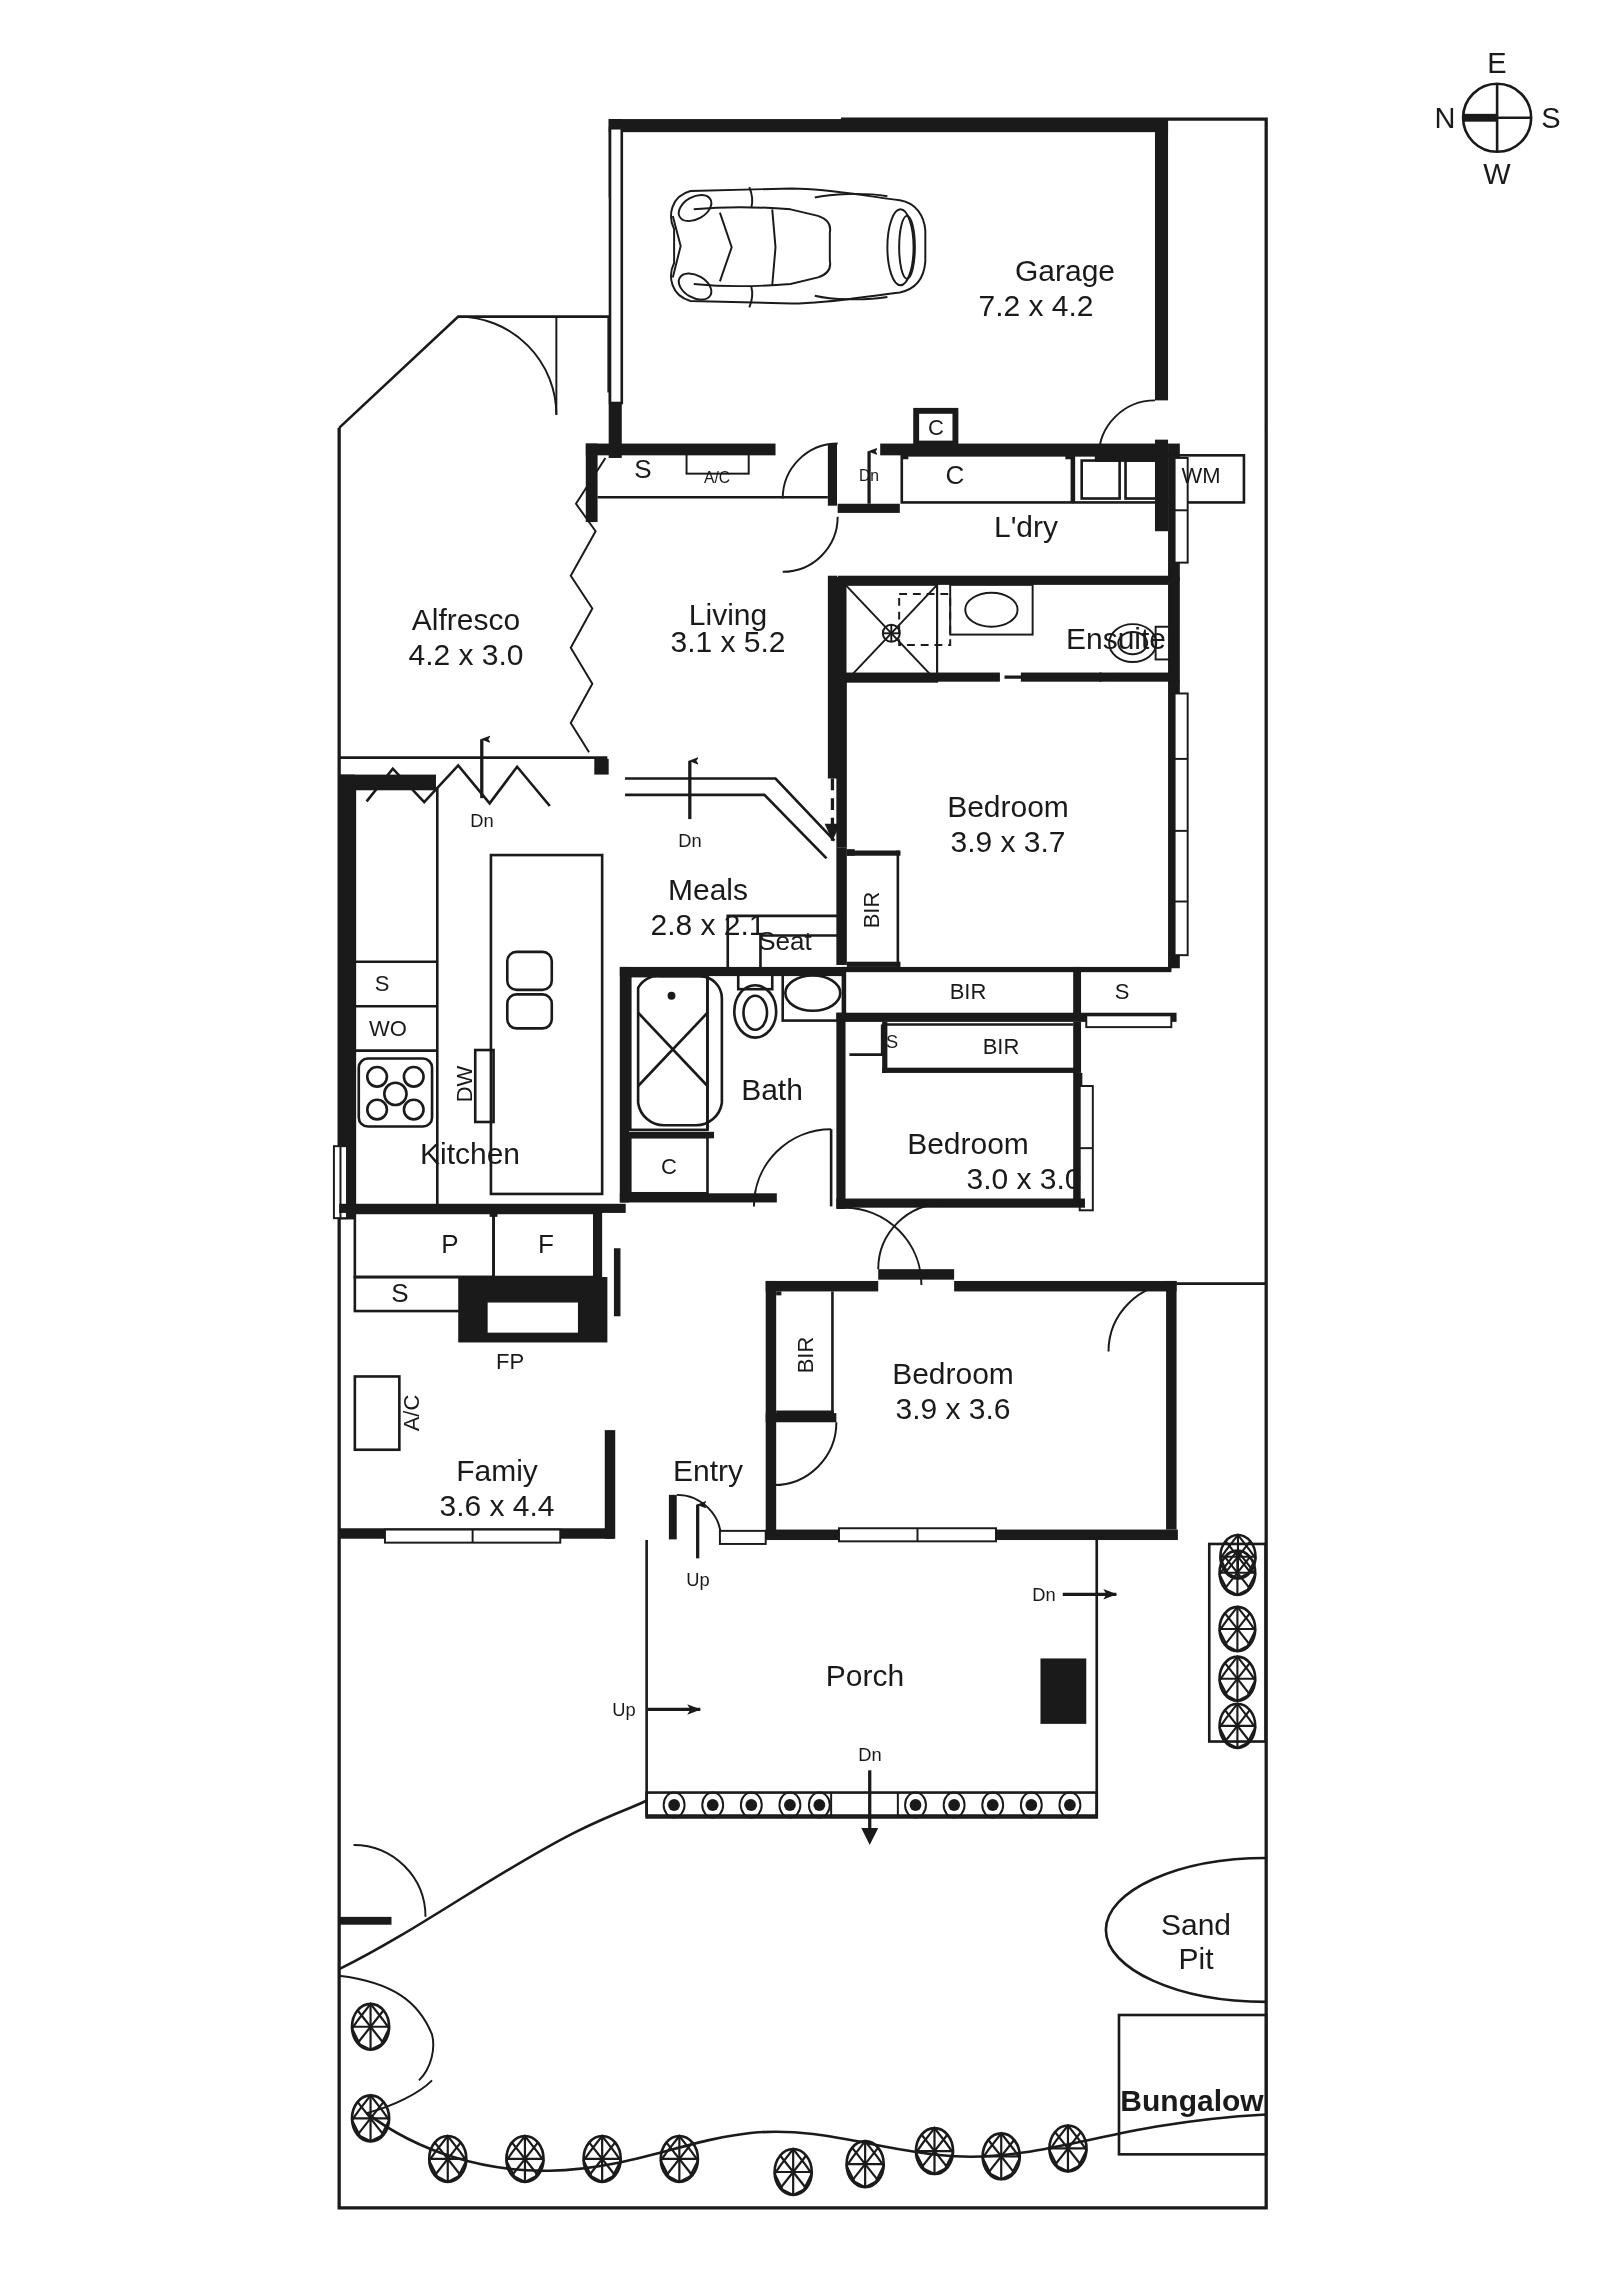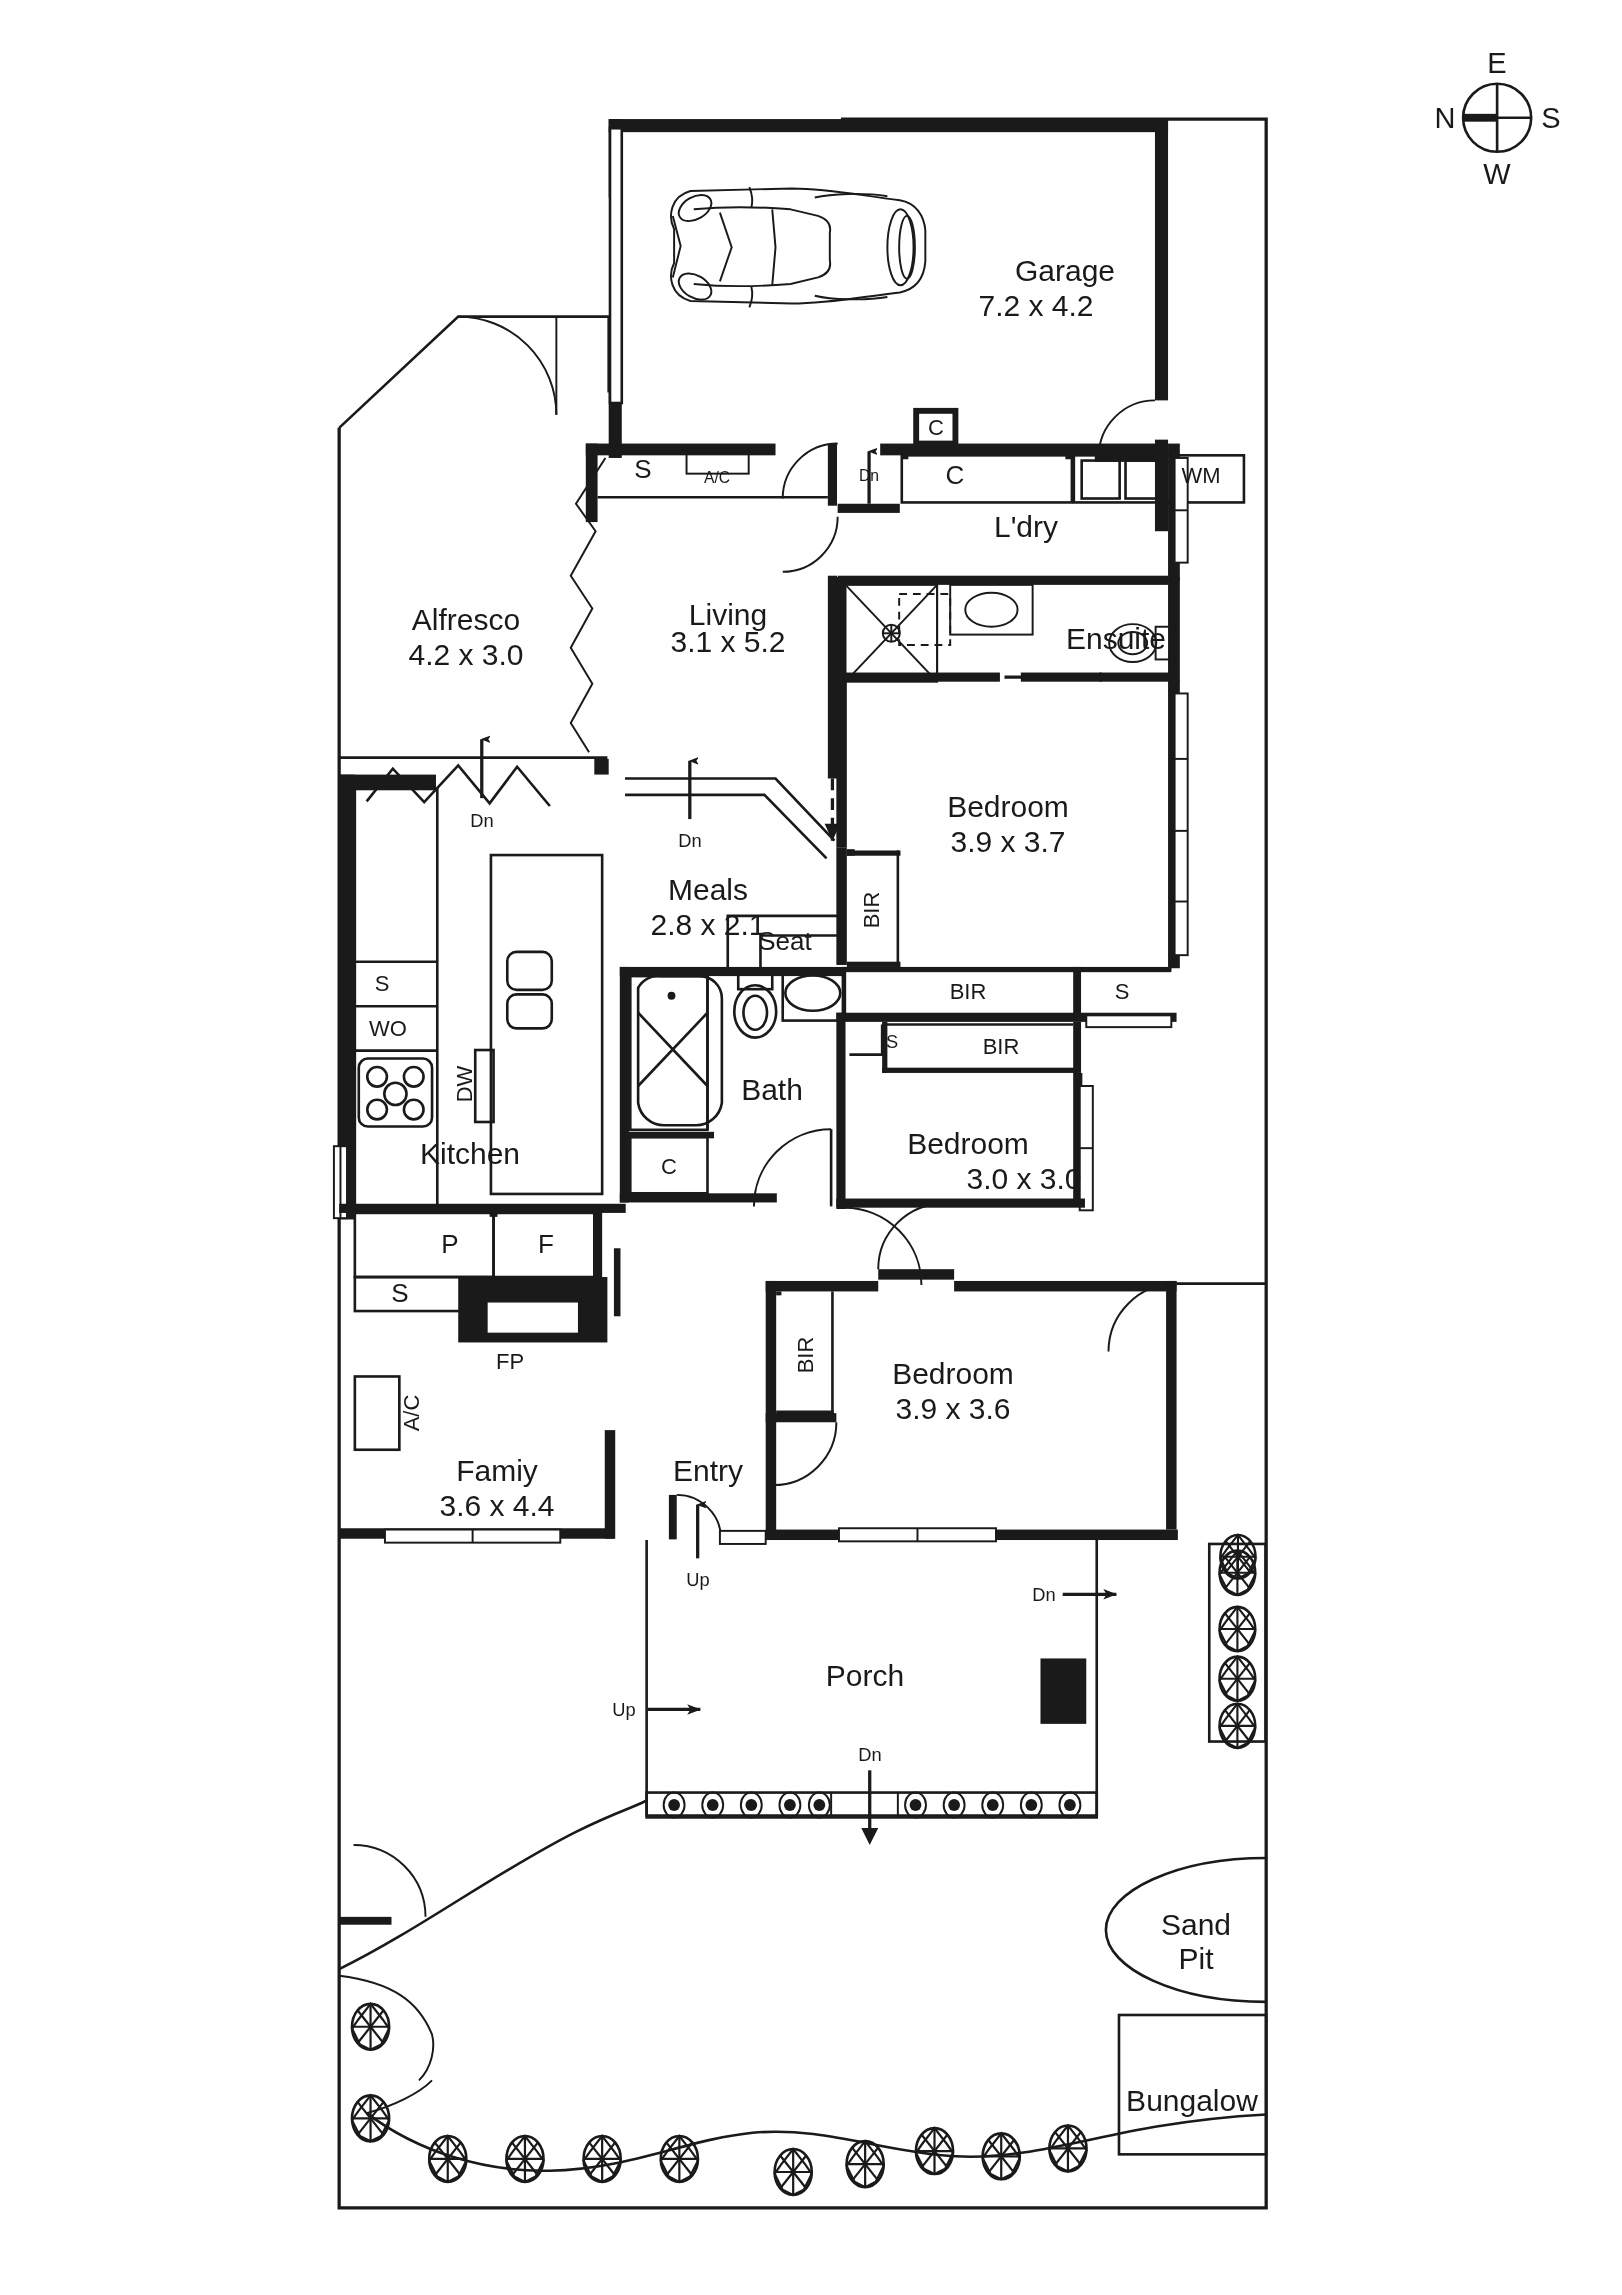--- a/index.html
+++ b/index.html
@@ -491,21 +491,21 @@
   <div class="lbl room-name" style="left:497px;  top:1471px;">Famiy</div>
   <div class="lbl room-dim" style="left:497px;  top:1506px;">3.6 x 4.4</div>
 
   <div class="lbl room-name" style="left:708px; top:1471px;">Entry</div>
 
   <div class="lbl room-name" style="left:865px; top:1676px;">Porch</div>
 
   <div class="lbl room-two" style="left:1196px; top:1942px;">Sand
 Pit</div>
 
-  <div class="lbl room-name" style="left:1192px; top:2101px;">Bungalow</div>
+  <div class="lbl room-name" style="left:1192px; top:2101px;font-weight:bold;">Bungalow</div>
 
   <div class="lbl tag-lg" style="left:643px;  top:470px;">S</div>
   <div class="lbl tag-xs" style="left:717px; top:478px;">A/C</div>
   <div class="lbl tag-md" style="left:936px; top:428px;">C</div>
   <div class="lbl tag-xs" style="left:869px; top:476px;">Dn</div>
   <div class="lbl tag-lg" style="left:955px; top:476px;">C</div>
   <div class="lbl tag-md" style="left:1201px; top:476px;">WM</div>
   <div class="lbl tag-sm" style="left:482px;  top:821px;">Dn</div>
   <div class="lbl tag-sm" style="left:690px; top:841px;">Dn</div>
   <div class="lbl tag-md" style="left:382px;  top:984px;">S</div>

